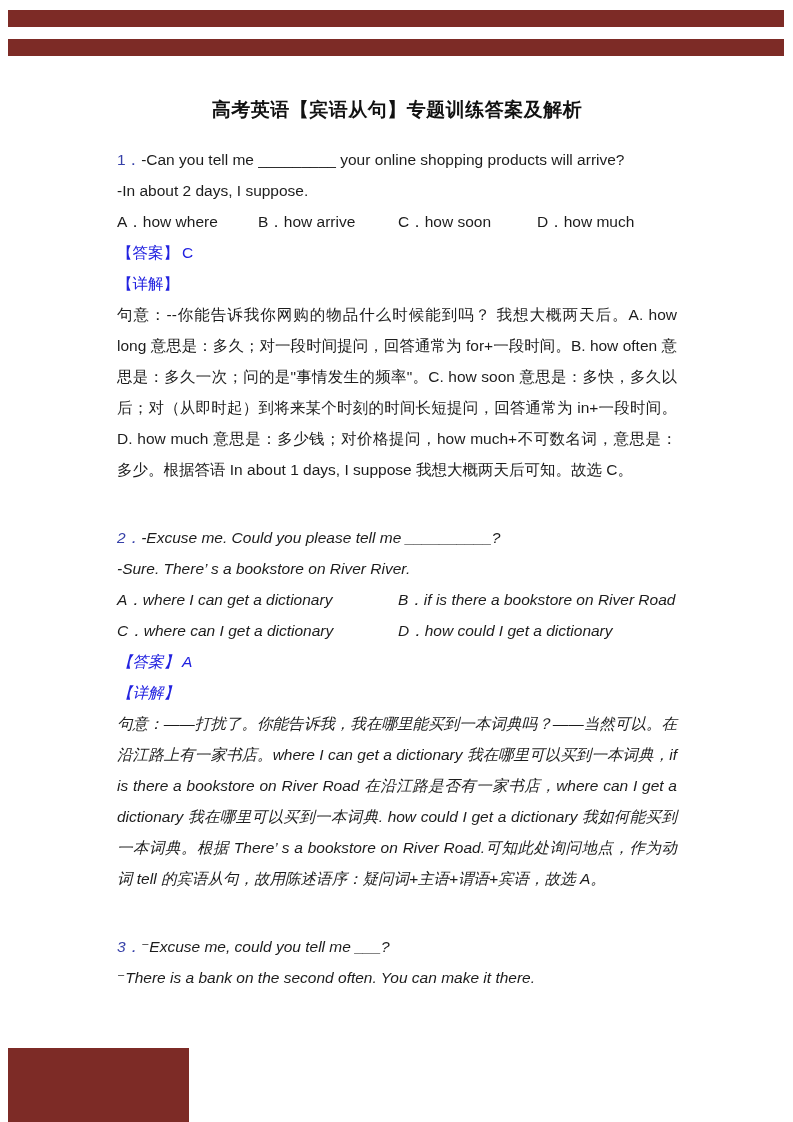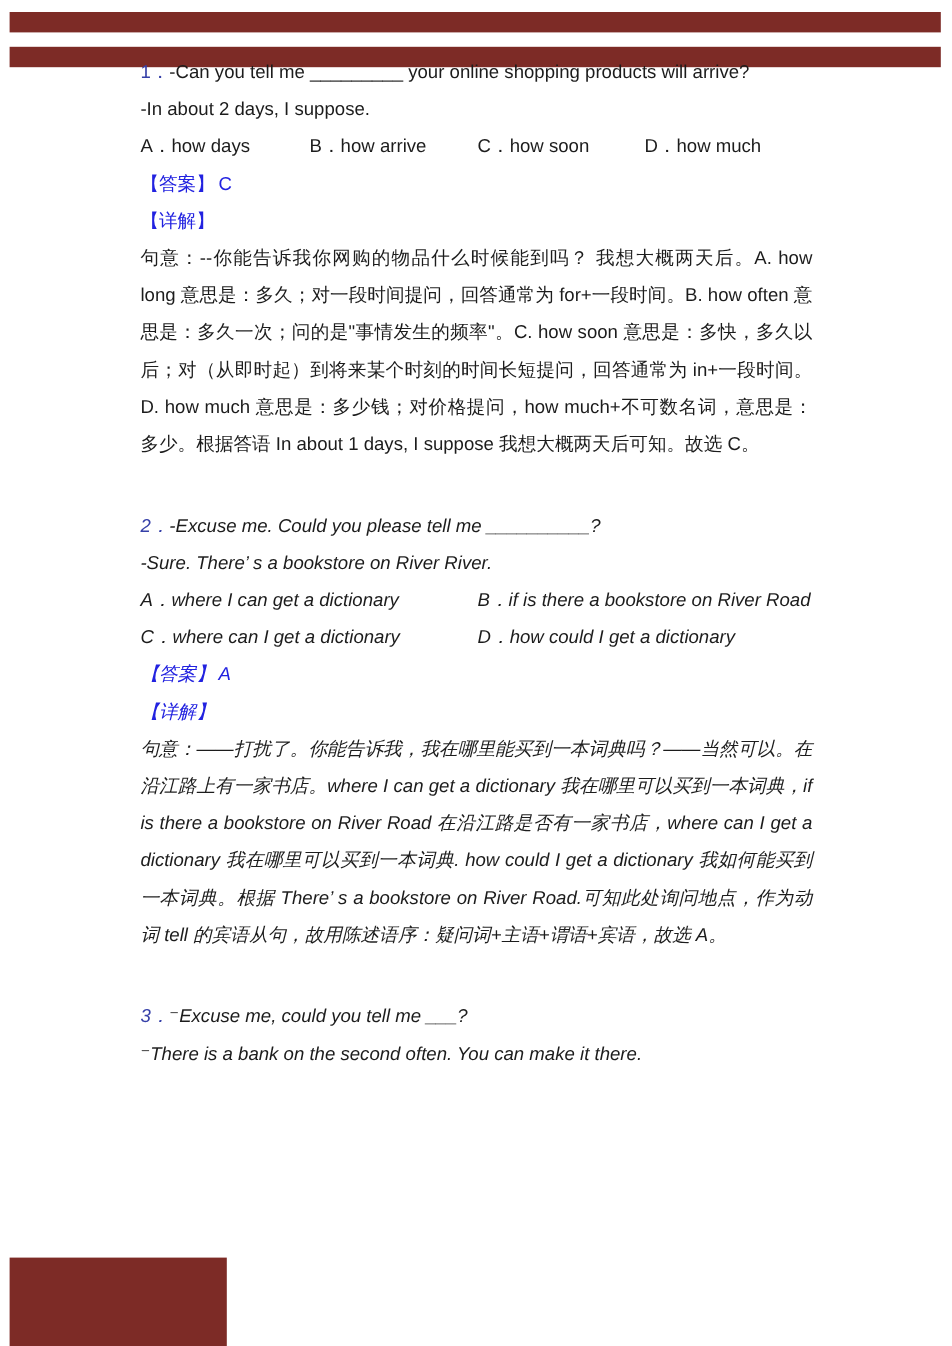--- a/index.html
+++ b/index.html
@@ -13,44 +13,45 @@
   .bar-bottom { left:8px; top:1048px; width:181px; height:74px; }
   .content {
     position:absolute; left:117px; top:0; width:560px;
     color:var(--text,#1c1c1c); font-size:15.5px; line-height:31px;
   }
   .title {
     margin:95px 0 0 0; text-align:center; font-size:19px; line-height:30px;
     font-weight:700; color:#111111; letter-spacing:0.5px;
   }
   p { margin:0; }
-  .qblock-first { margin-top:45px; }
+  .qblock-first { margin-top:19px; }
   .qblock { margin-top:37px;font-style:italic; }
   .qnum { color:var(--number_blue,#3640a8); }
   .blue { color:var(--answer_blue,#2222e0); }
   .ans-letter { margin-left:3px; }
   .options4 { display:grid; grid-template-columns:141px 140px 139px auto; }
   .options2 { display:grid; grid-template-columns:281px auto; }
   .expl { text-align:justify; }
 </style>
 </head>
 <body>
 
 <div class="bar bar-top1"></div>
 <div class="bar bar-top2"></div>
 <div class="bar bar-bottom"></div>
 
 <div class="content">
 
+  <h1 class="title">高考英语【宾语从句】专题训练答案及解析</h1>
 
   <div class="qblock-first">
     <p><span class="qnum">1．</span><span>-Can you tell me _________ your online shopping products will arrive?</span></p>
     <p>-In about 2 days, I suppose.</p>
     <div class="options4">
-      <span><span>A．</span><span>how days</span></span>
+      <span><span>A．</span><span>how where</span></span>
       <span><span>B．</span><span>how arrive</span></span>
       <span><span>C．</span><span>how soon</span></span>
       <span><span>D．</span><span>how much</span></span>
     </div>
     <p><span class="blue">【答案】</span><span class="blue ans-letter">C</span></p>
     <p class="blue">【详解】</p>
     <p class="expl">句意：--你能告诉我你网购的物品什么时候能到吗？ 我想大概两天后。A. how long 意思是：多久；对一段时间提问，回答通常为 for+一段时间。B. how often 意思是：多久一次；问的是"事情发生的频率"。C. how soon 意思是：多快，多久以后；对（从即时起）到将来某个时刻的时间长短提问，回答通常为 in+一段时间。D. how much 意思是：多少钱；对价格提问，how much+不可数名词，意思是：多少。根据答语 In about 1 days, I suppose 我想大概两天后可知。故选 C。</p>
   </div>
 
   <div class="qblock">

